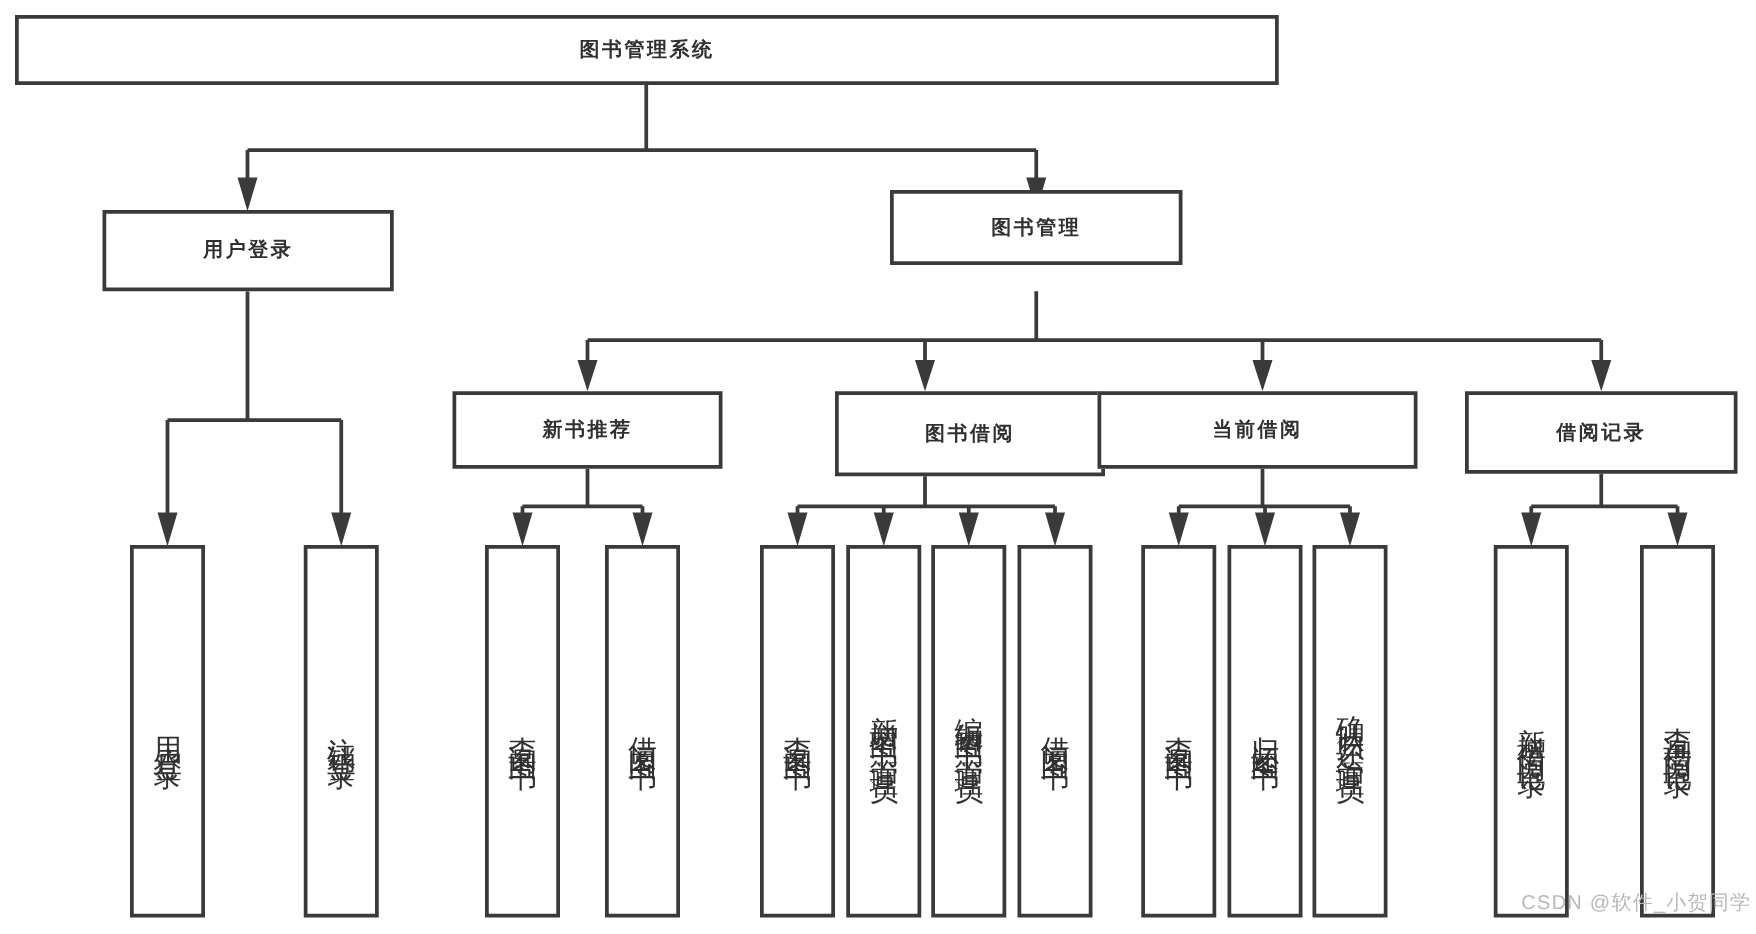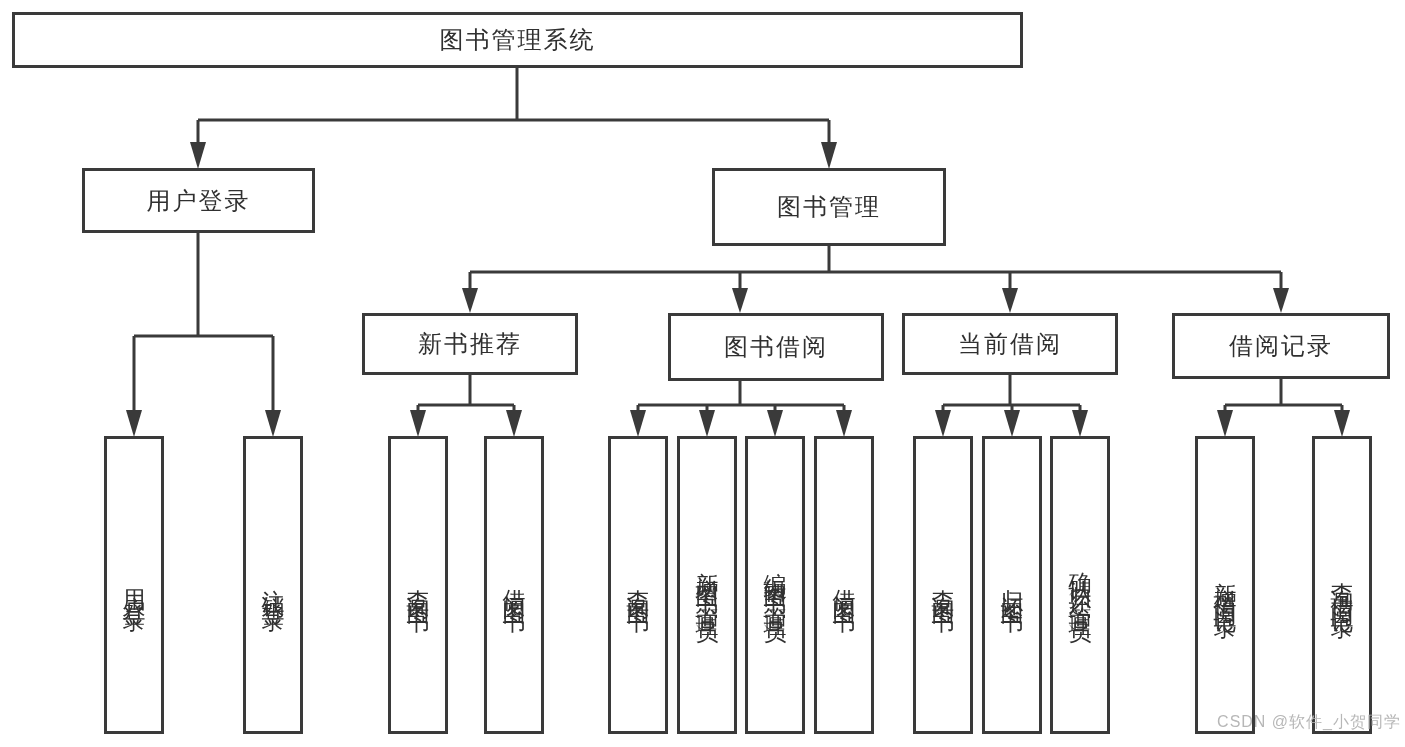--- a/index.html
+++ b/index.html
@@ -8,21 +8,21 @@
     font-family:"Liberation Sans","DejaVu Sans",sans-serif;color:#303030;
     overflow:hidden;
   }
   .wires{position:absolute;left:0;top:0;width:1405px;height:747px;}
   .wires path{stroke:#3a3a3a;stroke-width:3;fill:none;}
   .wires polygon{fill:#3a3a3a;stroke:none;}
   .box{
     position:absolute;background:#ffffff;border:3px solid #3a3a3a;
     display:flex;align-items:center;justify-content:center;box-sizing:border-box;
   }
-  .hbox span{font-size:24px;letter-spacing:2px;white-space:nowrap;}
+  .hbox span{font-size:16px;letter-spacing:2px;white-space:nowrap;font-weight:bold;}
   .vbox span{
     writing-mode:vertical-rl;text-orientation:mixed;
     font-size:23px;letter-spacing:7px;line-height:1;
   }
   .watermark{
     position:absolute;top:712px;right:4px;
     font-size:16px;color:#b7b7b7;letter-spacing:1px;white-space:nowrap;
   }
 </style>
 </head>
@@ -66,31 +66,31 @@
     <polygon points="1334,410 1350,410 1342,437"></polygon>
   </svg>
 
   <div class="box hbox" style="left:12px;top:12px;width:1011px;height:56px">
     <span>图书管理系统</span>
   </div>
 
   <div class="box hbox" style="left:82px;top:168px;width:233px;height:65px">
     <span>用户登录</span>
   </div>
-  <div class="box hbox" style="left:712px;top:168px;width:234px;height:78px">
+  <div class="box hbox" style="left:712px;top:152px;width:234px;height:60px">
     <span>图书管理</span>
   </div>
 
   <div class="box hbox" style="left:362px;top:313px;width:216px;height:62px">
     <span>新书推荐</span>
   </div>
   <div class="box hbox" style="left:668px;top:313px;width:216px;height:68px">
     <span>图书借阅</span>
   </div>
-  <div class="box hbox" style="left:902px;top:313px;width:216px;height:62px">
+  <div class="box hbox" style="left:878px;top:313px;width:256px;height:62px">
     <span>当前借阅</span>
   </div>
   <div class="box hbox" style="left:1172px;top:313px;width:218px;height:66px">
     <span>借阅记录</span>
   </div>
 
   <div class="box vbox" style="left:104px;top:436px;width:60px;height:298px">
     <span>用户登录</span>
   </div>
   <div class="box vbox" style="left:243px;top:436px;width:60px;height:298px">

